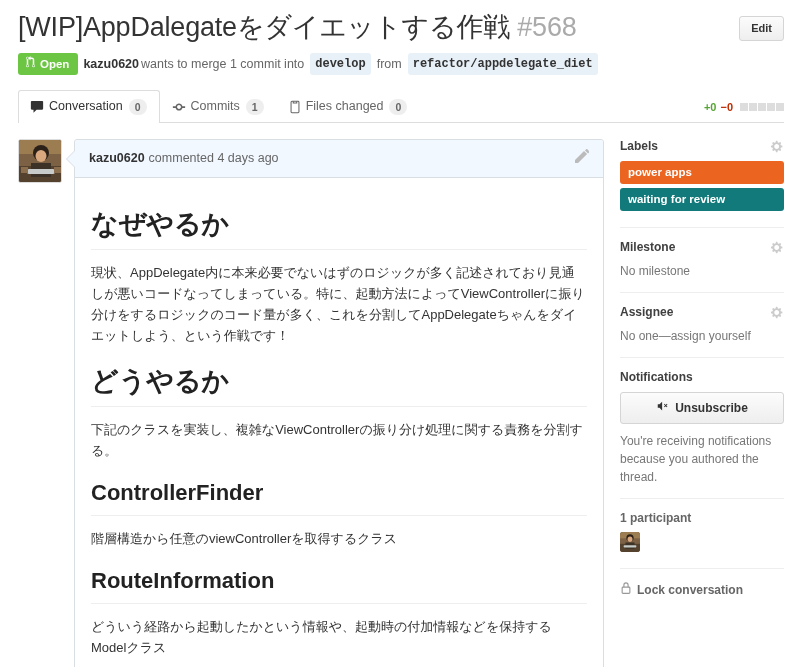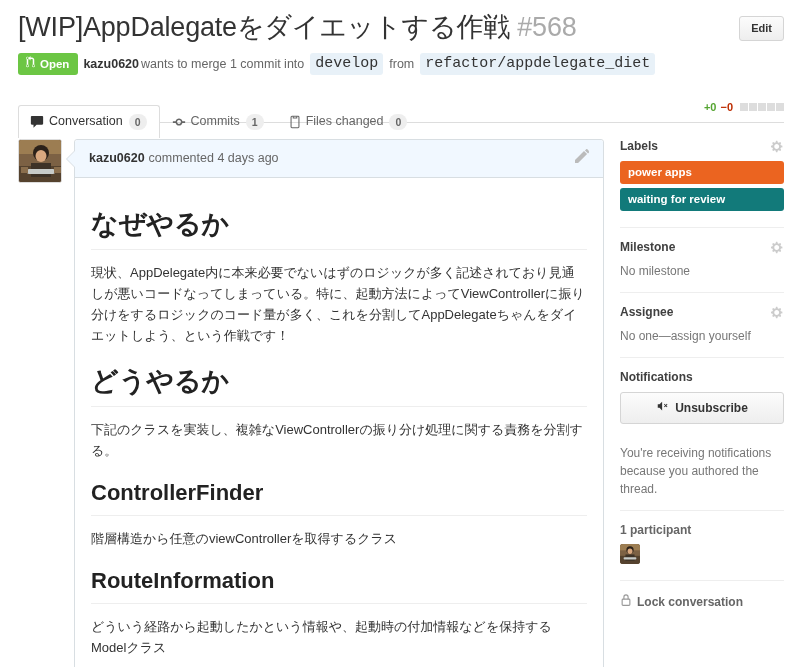--- a/index.html
+++ b/index.html
@@ -38,38 +38,39 @@
   .state-badge {
     background: #6cc644; color: #fff; font-weight: bold; font-size: 11.5px;
     border-radius: 3px; padding: 3px 9px 4px 7px; margin-right: 5px;
     display: inline-flex; align-items: center; line-height: 14px;
   }
   .state-badge svg { margin-right: 4px; }
   .author { font-weight: bold; color: #333; }
   .branch-chip {
     background: #e8f1f8; color: #333; border-radius: 3px;
     font-family: "Liberation Mono", "DejaVu Sans Mono", monospace;
-    font-size: 15px; padding: 2px 5px; margin: 0 4px;
+    font-size: 12px; padding: 2px 5px; margin: 0 4px;
     white-space: nowrap;
+    font-weight: bold;
   }
   .meta-txt { margin: 0 2px; }
 
   
   .tabnav {
     margin: 14px 16px 0 18px;
     border-bottom: 1px solid #ddd;
     height: 34px; position: relative;
     display: flex; align-items: flex-end;
   }
   .tabs { display: flex; align-items: flex-end; }
   .tab {
     display: inline-flex; align-items: center;
     padding: 7px 12px 8px 11px; font-size: 12.5px; color: #666;
     border: 1px solid transparent; border-bottom: none;
-    position: relative; top: 16px; cursor: pointer; line-height: 17px;
+    position: relative; top: 1px; cursor: pointer; line-height: 17px;
   }
   .tab.selected {
     background: #fff; border-color: #ddd;
     border-top-left-radius: 3px; border-top-right-radius: 3px;
     color: #333; font-weight: normal;
   }
   .tab-icon { margin-right: 5px; display: inline-flex; color: #666; }
   .tab.selected .tab-icon { color: #333; }
   .counter {
     background: #eee; color: #666; border-radius: 20px;
@@ -150,21 +151,21 @@
   .label-chip {
     display: block; color: #fff; font-size: 11.5px; font-weight: bold;
     padding: 4px 8px; border-radius: 3px; margin-bottom: 4px;
     line-height: 15px;
   }
   .unsub-btn {
     display: flex; align-items: center; justify-content: center;
     width: 100%; font-size: 12px; font-weight: bold; color: #333;
     background: linear-gradient(#fcfcfc, #eee);
     border: 1px solid #d5d5d5; border-radius: 3px;
-    padding: 6px 2px; cursor: pointer; margin-bottom: 20px; line-height: 16px;
+    padding: 6px 2px; cursor: pointer; margin-bottom: 8px; line-height: 16px;
   }
   .unsub-btn svg { margin-right: 5px; }
   .participant-ava {
     width: 20px; height: 20px; border-radius: 3px;
     background: #6e5744; overflow: hidden; position: relative; display: inline-block;
   }
   .lock-row {
     display: flex; align-items: center; font-size: 12px;
     font-weight: bold; color: #666; cursor: pointer;
   }

